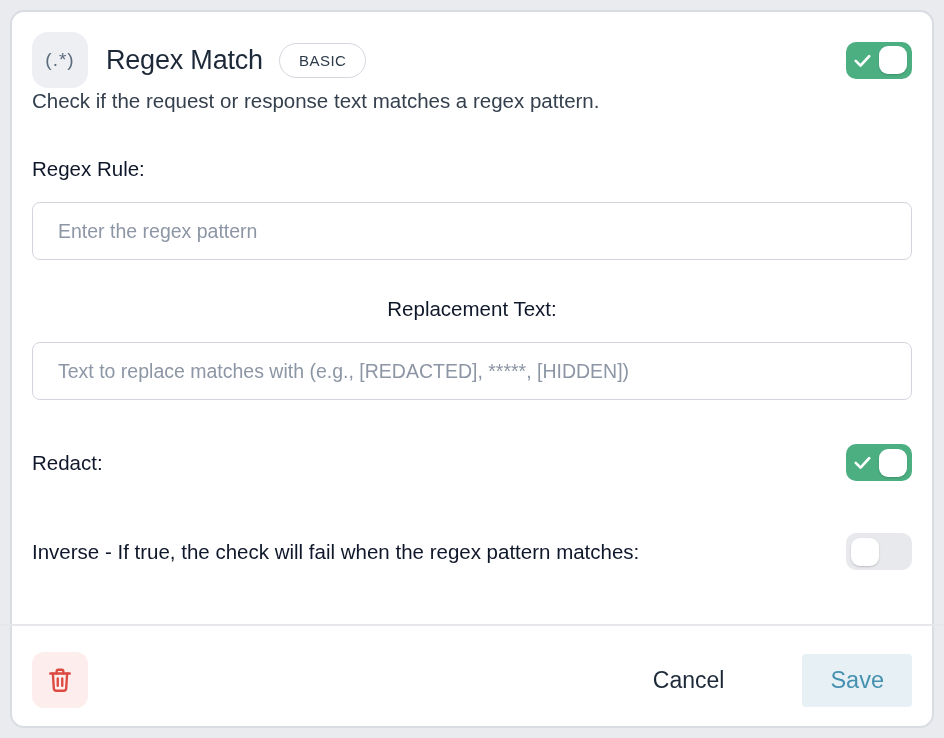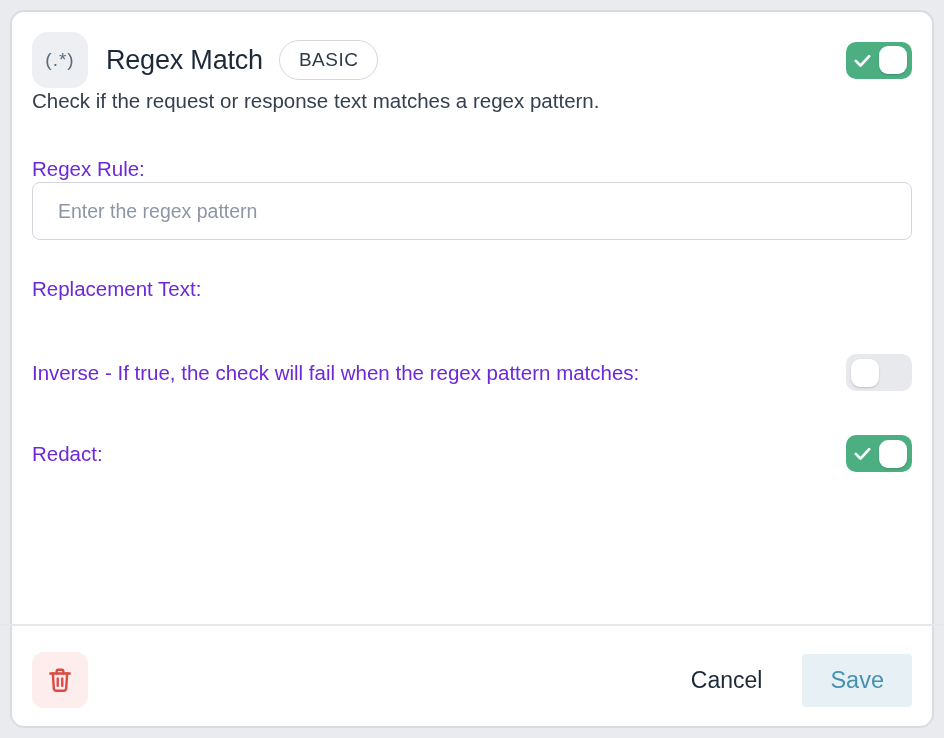--- a/index.html
+++ b/index.html
@@ -33,21 +33,21 @@
   }
   .title {
     margin-left: 18px;
     font-size: 27px;
     font-weight: 400;
     color: #1d2939;
     letter-spacing: -0.2px;
   }
   .badge {
     margin-left: 16px;
-    font-size: 19px;
+    font-size: 15px;
     color: #2c3a4a;
     border: 1.5px solid #d3d8de;
     border-radius: 999px;
     padding: 8px 19px;
     letter-spacing: 0.5px;
   }
   .spacer { flex: 1; }
   
   .toggle {
     position: relative;
@@ -73,26 +73,27 @@
     width: 19px; height: 19px;
   }
   
   .description {
     font-size: 20.5px;
     color: #35404f;
     line-height: 26px;
   }
   .field-label {
     font-size: 20.5px;
-    color: #6d28d9;
+    color: #0f172a;
     line-height: 26px;
   }
   .label-rule   { margin-top: 42px; }
-  .label-repl   { margin-top: 36px; }
+  .label-repl   { margin-top: 36px; text-align: center; }
   .text-input {
+    margin-top: 20px;
     width: 100%;
     height: 58px;
     border: 1.5px solid #d2d6dc;
     border-radius: 8px;
     padding: 0 25px;
     font-family: "Liberation Sans", sans-serif;
     font-size: 19.5px;
     color: #1d2939;
     outline: none;
     display: block;
@@ -109,21 +110,21 @@
     left: 0; top: 624px;
     width: 944px; height: 2px;
     background: #e5e7ea;
     z-index: 2;
   }
   
   .footer {
     position: absolute;
     left: 20px; right: 20px; bottom: 18px;
     height: 56px;
-    display: flex; align-items: center;
+    display: flex; align-items: center; gap: 38px;
   }
   .delete-button {
     width: 56px; height: 56px;
     background: #fdeded;
     border: none;
     border-radius: 12px;
     display: flex; align-items: center; justify-content: center;
     cursor: pointer;
   }
   .cancel-button {
@@ -167,37 +168,38 @@
       <div class="knob"></div>
     </div>
   </div>
 
   <div class="description">Check if the request or response text matches a regex pattern.</div>
 
   <div class="field-label label-rule">Regex Rule:</div>
   <input class="text-input" type="text" placeholder="Enter the regex pattern" style="">
 
   <div class="field-label label-repl">Replacement Text:</div>
-
-  <div class="toggle-row row-inverse">
-    <div class="field-label">Inverse - If true, the check will fail when the regex pattern matches:</div>
-    <div class="spacer"></div>
-    <div class="toggle" data-toggle-state="off">
-
-      <div class="knob"></div>
-    </div>
-  </div>
+  <input class="text-input" type="text" placeholder="Text to replace matches with (e.g., [REDACTED], *****, [HIDDEN])" style="">
 
   <div class="toggle-row row-redact">
     <div class="field-label">Redact:</div>
     <div class="spacer"></div>
     <div class="toggle" data-toggle-state="on">
       <svg class="check" viewBox="0 0 24 24">
         <polyline points="3.5,12.5 9.5,18.5 20.5,6.5" fill="none" stroke="#ffffff" stroke-width="3.4" stroke-linecap="round" stroke-linejoin="round"></polyline>
       </svg>
+      <div class="knob"></div>
+    </div>
+  </div>
+
+  <div class="toggle-row row-inverse">
+    <div class="field-label">Inverse - If true, the check will fail when the regex pattern matches:</div>
+    <div class="spacer"></div>
+    <div class="toggle" data-toggle-state="off">
+
       <div class="knob"></div>
     </div>
   </div>
 
   <div class="footer">
     <button class="delete-button">
       <svg width="30" height="30" viewBox="0 0 24 24">
         <g fill="none" stroke="#dc4a42" stroke-width="1.9" stroke-linecap="round" stroke-linejoin="round">
           <path d="M4.2 6.8h15.6"></path>
           <path d="M9.3 6.8V5.2c0-.8.6-1.4 1.4-1.4h2.6c.8 0 1.4.6 1.4 1.4v1.6"></path>

